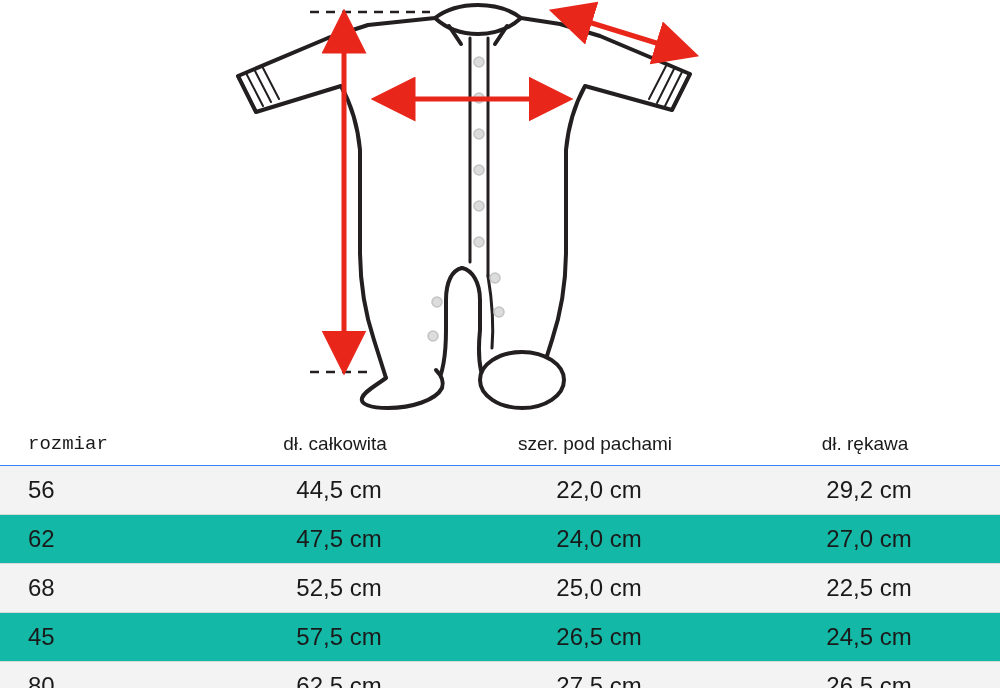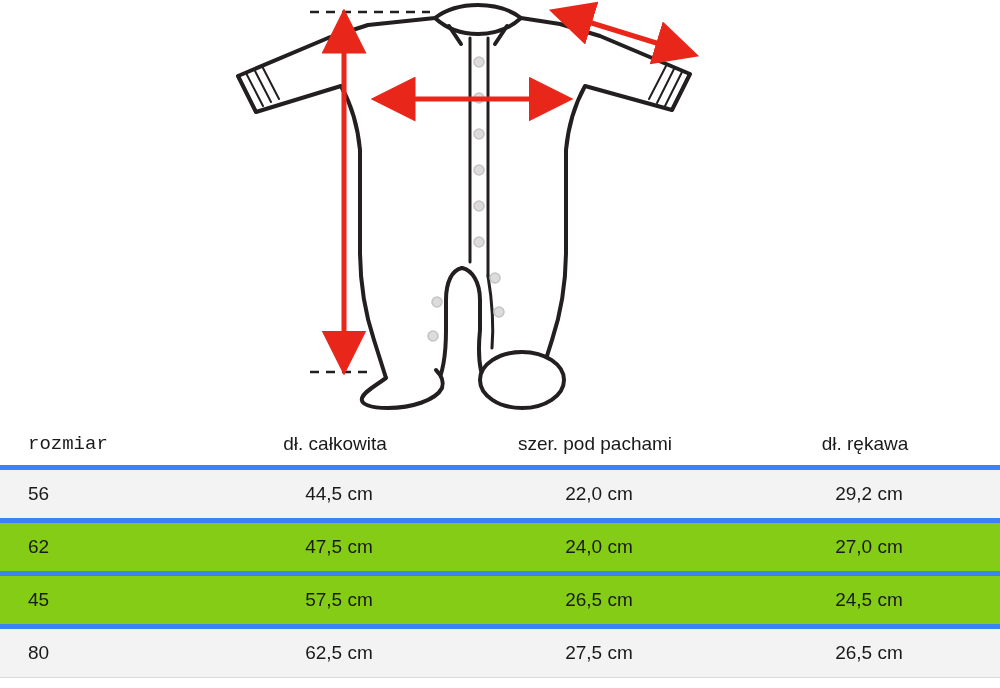--- a/index.html
+++ b/index.html
@@ -47,37 +47,37 @@
   table.size-table th {
     font-weight: normal;
     font-size: 19px;
     color: #1a1a1a;
     padding: 8px 0 10px 0;
     background: #ffffff;
     border: none;
   }
   table.size-table th.h0 { text-align: left; padding-left: 28px; font-family: Liberation Mono, monospace; }
   table.size-table td {
-    font-size: 19px;
+    font-size: 24px;
     color: #1a1a1a;
     text-align: center;
     padding: 8px 0 8px 8px;
     height: 32px;
-    border-top: 5px solid #3b82f6;
+    border-top: 1px solid #3b82f6;
     border-bottom: 1px solid #d9d9d9;
   }
   table.size-table td.col0 {
     text-align: left;
     padding-left: 28px;
   }
   table.size-table tr.alt td {
     background: #f3f3f3;
   }
   table.size-table tr.plain td {
-    background: #84cc16;
+    background: #14b8a6;
   }
   td.pad-right { padding-right: 98px; }
   th.pad-right { padding-right: 98px; }
 </style>
 </head>
 <body>
 
 <div class="page">
 
   <div class="diagram">
@@ -194,20 +194,26 @@
           <td>44,5 cm</td>
           <td>22,0 cm</td>
           <td class="pad-right">29,2 cm</td>
         </tr>
         <tr class="plain">
           <td class="col0">62</td>
           <td>47,5 cm</td>
           <td>24,0 cm</td>
           <td class="pad-right">27,0 cm</td>
         </tr>
+        <tr class="alt">
+          <td class="col0">68</td>
+          <td>52,5 cm</td>
+          <td>25,0 cm</td>
+          <td class="pad-right">22,5 cm</td>
+        </tr>
         <tr class="plain">
           <td class="col0">45</td>
           <td>57,5 cm</td>
           <td>26,5 cm</td>
           <td class="pad-right">24,5 cm</td>
         </tr>
         <tr class="alt">
           <td class="col0">80</td>
           <td>62,5 cm</td>
           <td>27,5 cm</td>

